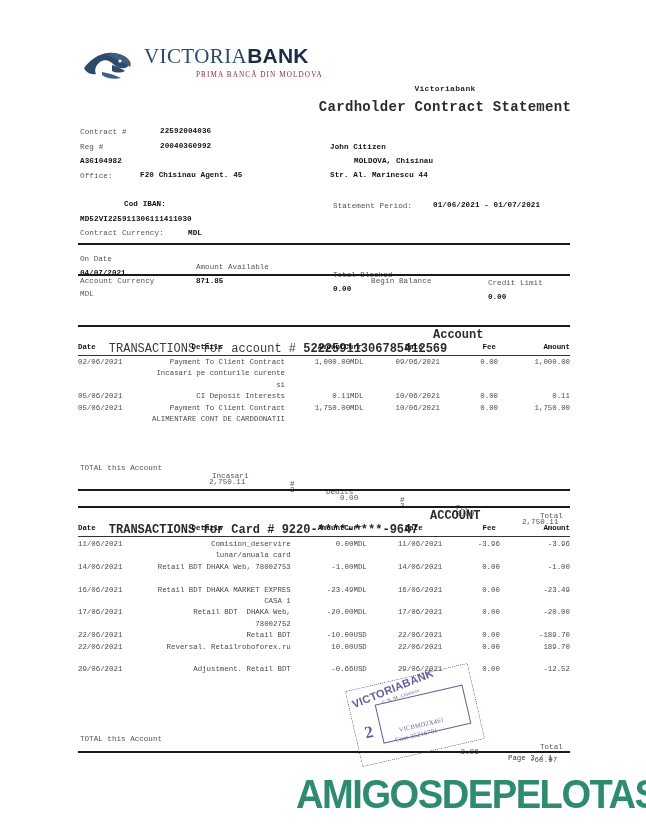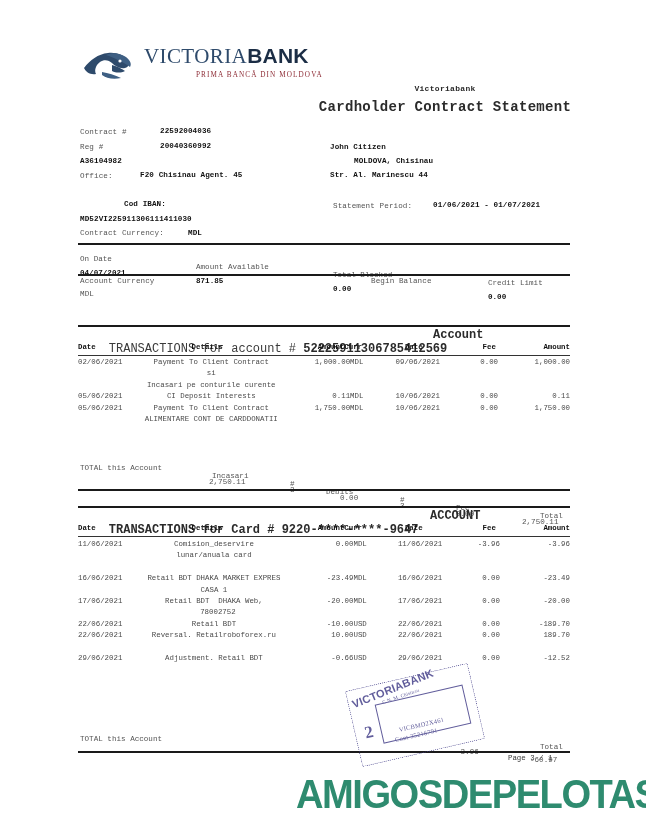--- a/index.html
+++ b/index.html
@@ -115,21 +115,21 @@
     border-collapse: collapse;
     font-size: 7.4px;
   }
   .tbl td {
     padding: 0;
     vertical-align: top;
     white-space: pre;
     line-height: 11.4px;
   }
   .c-date  { width: 62px; text-align: left; }
-  .c-det   { width: 150px; text-align: center; }
+  .c-det   { width: 150px; text-align: right; }
   .c-amt   { width: 70px; text-align: right; }
   .c-cur   { width: 38px; text-align: left; }
   .c-date2 { width: 70px; text-align: center; }
   .c-fee   { width: 52px; text-align: right; }
   .c-tot   { width: 78px; text-align: right; }
   .hdr td { font-weight: bold; color: #111; }
   .body td { color: #4a4a4a; }
 
   .tbl-title {
     font-size: 12px;
@@ -333,26 +333,26 @@
       <td class="c-date">02/06/2021</td>
       <td class="c-det">Payment To Client Contract</td>
       <td class="c-amt">1,000.00</td>
       <td class="c-cur">MDL</td>
       <td class="c-date2">09/06/2021</td>
       <td class="c-fee">0.00</td>
       <td class="c-tot">1,000.00</td>
     </tr>
     <tr>
       <td class="c-date"></td>
+      <td class="c-det">Incasari pe conturile curente</td>
+      <td colspan="5"></td>
+    </tr>
+    <tr>
+      <td class="c-date"></td>
       <td class="c-det">si</td>
-      <td colspan="5"></td>
-    </tr>
-    <tr>
-      <td class="c-date"></td>
-      <td class="c-det">Incasari pe conturile curente</td>
       <td colspan="5"></td>
     </tr>
 
     <tr>
       <td class="c-date">05/06/2021</td>
       <td class="c-det">CI Deposit Interests</td>
       <td class="c-amt">0.11</td>
       <td class="c-cur">MDL</td>
       <td class="c-date2">10/06/2021</td>
       <td class="c-fee">0.00</td>
@@ -430,20 +430,29 @@
       <td class="c-fee">-3.96</td>
       <td class="c-tot">-3.96</td>
     </tr>
     <tr>
       <td class="c-date"></td>
       <td class="c-det">lunar/anuala card</td>
       <td colspan="5"></td>
     </tr>
 
     <tr>
+      <td class="c-date">14/06/2021</td>
+      <td class="c-det">Retail BDT DHAKA Web, 78002753</td>
+      <td class="c-amt">-1.00</td>
+      <td class="c-cur">MDL</td>
+      <td class="c-date2">14/06/2021</td>
+      <td class="c-fee">0.00</td>
+      <td class="c-tot">-1.00</td>
+    </tr>
+    <tr>
           <td colspan="7">&nbsp;</td>
         </tr>
 
     <tr>
       <td class="c-date">16/06/2021</td>
       <td class="c-det">Retail BDT DHAKA MARKET EXPRES</td>
       <td class="c-amt">-23.49</td>
       <td class="c-cur">MDL</td>
       <td class="c-date2">16/06/2021</td>
       <td class="c-fee">0.00</td>

